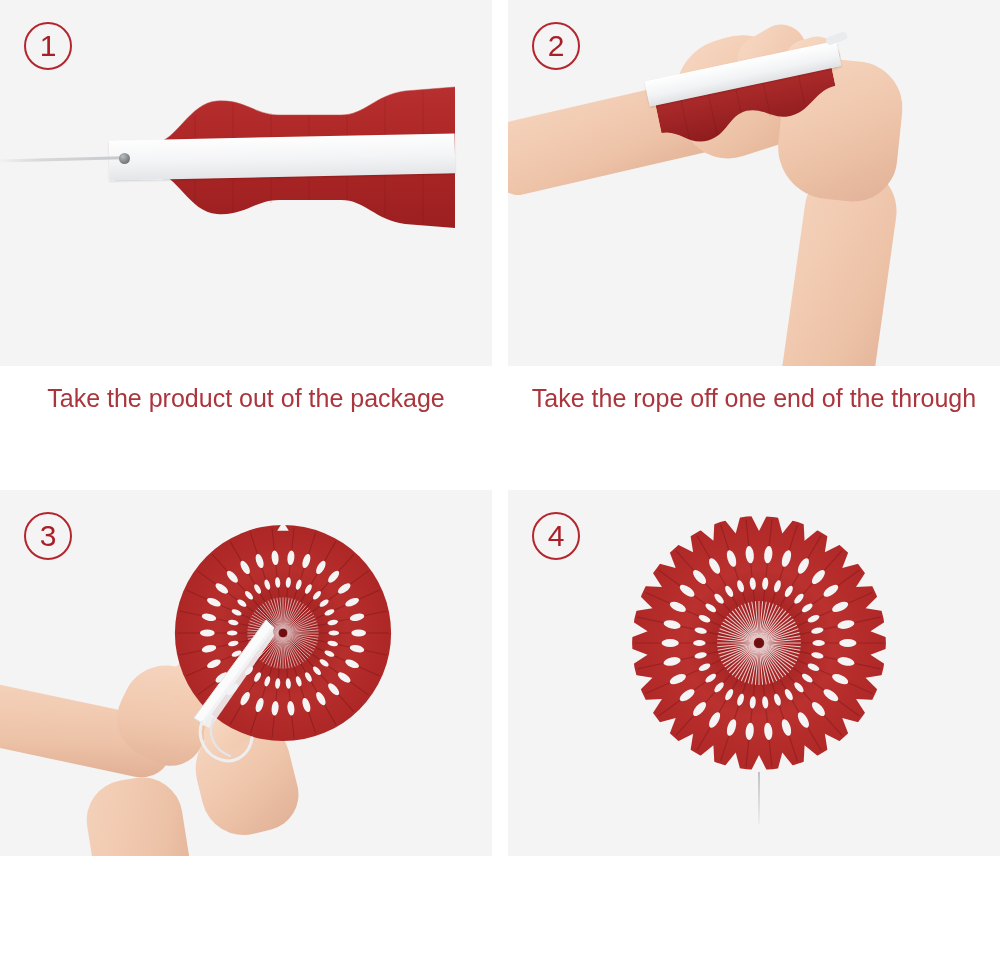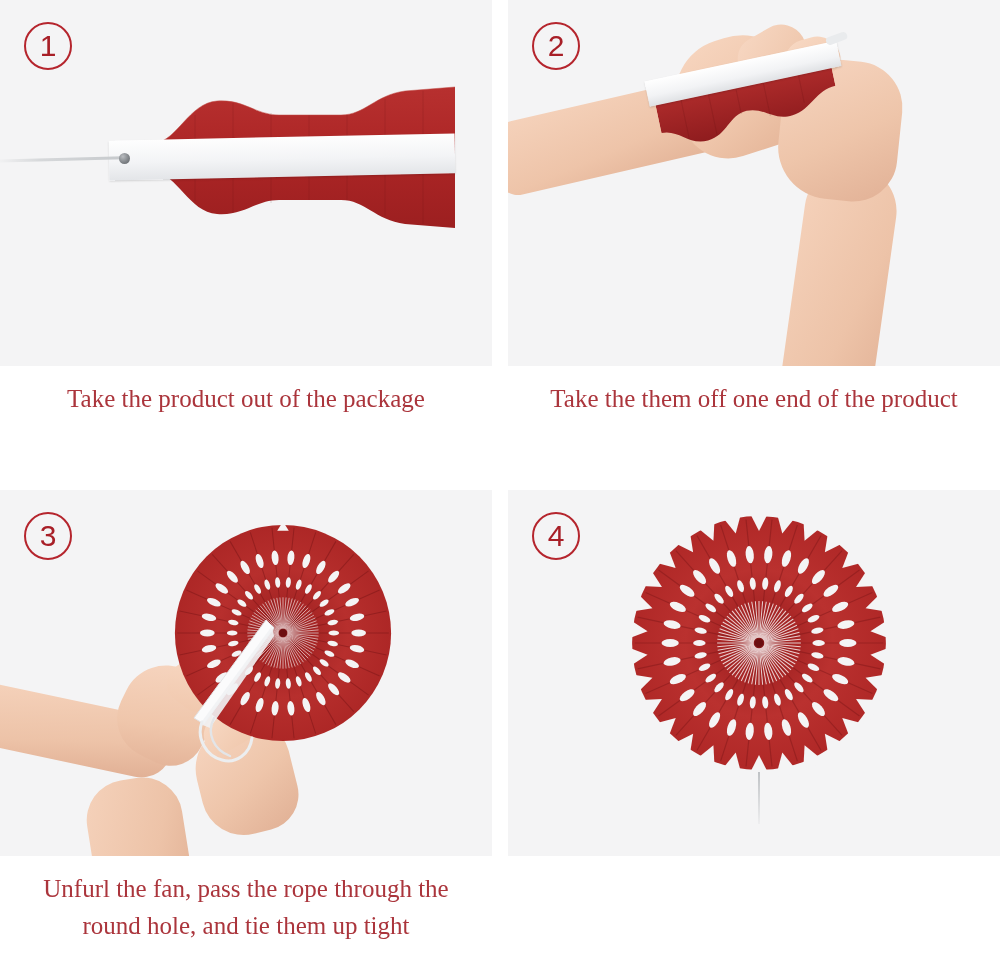--- a/index.html
+++ b/index.html
@@ -69,21 +69,21 @@
     justify-content: center;
     padding-top: 14px;
     box-sizing: border-box;
     color: #ab353c;
     font-family: "Liberation Sans", sans-serif;
     font-size: 25px;
     line-height: 37px;
     text-align: center;
     background: #ffffff;
   }
-  .panel-caption span { display: block; max-width: 470px; font-family: Liberation Serif, serif; }
+  .panel-caption span { display: block; max-width: 470px; }
 
   
   .pack-wrap {
     position: absolute;
     left: 95px;
     top: 85px;
     width: 360px;
     height: 145px;
   }
   .pack-tissue {
@@ -360,21 +360,21 @@
         <div class="s2-ropebit"></div>
       </div>
 
       <div class="s2-right-arm"></div>
       <div class="s2-right-palm"></div>
       <div class="s2-right-thumb"></div>
 
       <div class="step-badge">2</div>
     </div>
     <div class="panel-caption">
-      <span>Take the them off one end of the product</span>
+      <span>Take the rope off one end of the through</span>
     </div>
   </div>
 
   <div class="step-panel col-left row-bottom">
     <div class="panel-image">
 
       <div class="s3-fan">
         <svg width="230" height="230" viewBox="0 0 200 200">
           <defs>
             <radialGradient id="fanG3" cx="50%" cy="50%" r="50%">
@@ -584,23 +584,20 @@
 
       <div class="s3-loop">
         <svg width="60" height="52" viewBox="0 0 60 52">
           <path d="M6,6 C0,22 10,40 26,44 C40,48 54,38 56,22" fill="none" stroke="#eceef0" stroke-width="3" stroke-linecap="round"></path>
           <path d="M18,2 C10,18 18,34 34,40" fill="none" stroke="#e3e5e8" stroke-width="2.4" stroke-linecap="round"></path>
         </svg>
       </div>
 
       <div class="step-badge">3</div>
     </div>
-    <div class="panel-caption">
-      <span>Unfurl the fan, pass the rope through the round hole, and tie them up tight</span>
-    </div>
   </div>
 
   <div class="step-panel col-right row-bottom">
     <div class="panel-image">
 
       <div class="s4-fan">
         <svg width="270" height="270" viewBox="0 0 200 200">
           <defs>
             <radialGradient id="fanG4" cx="50%" cy="50%" r="50%">
               <stop offset="0%" stop-color="#7c1517"></stop>

